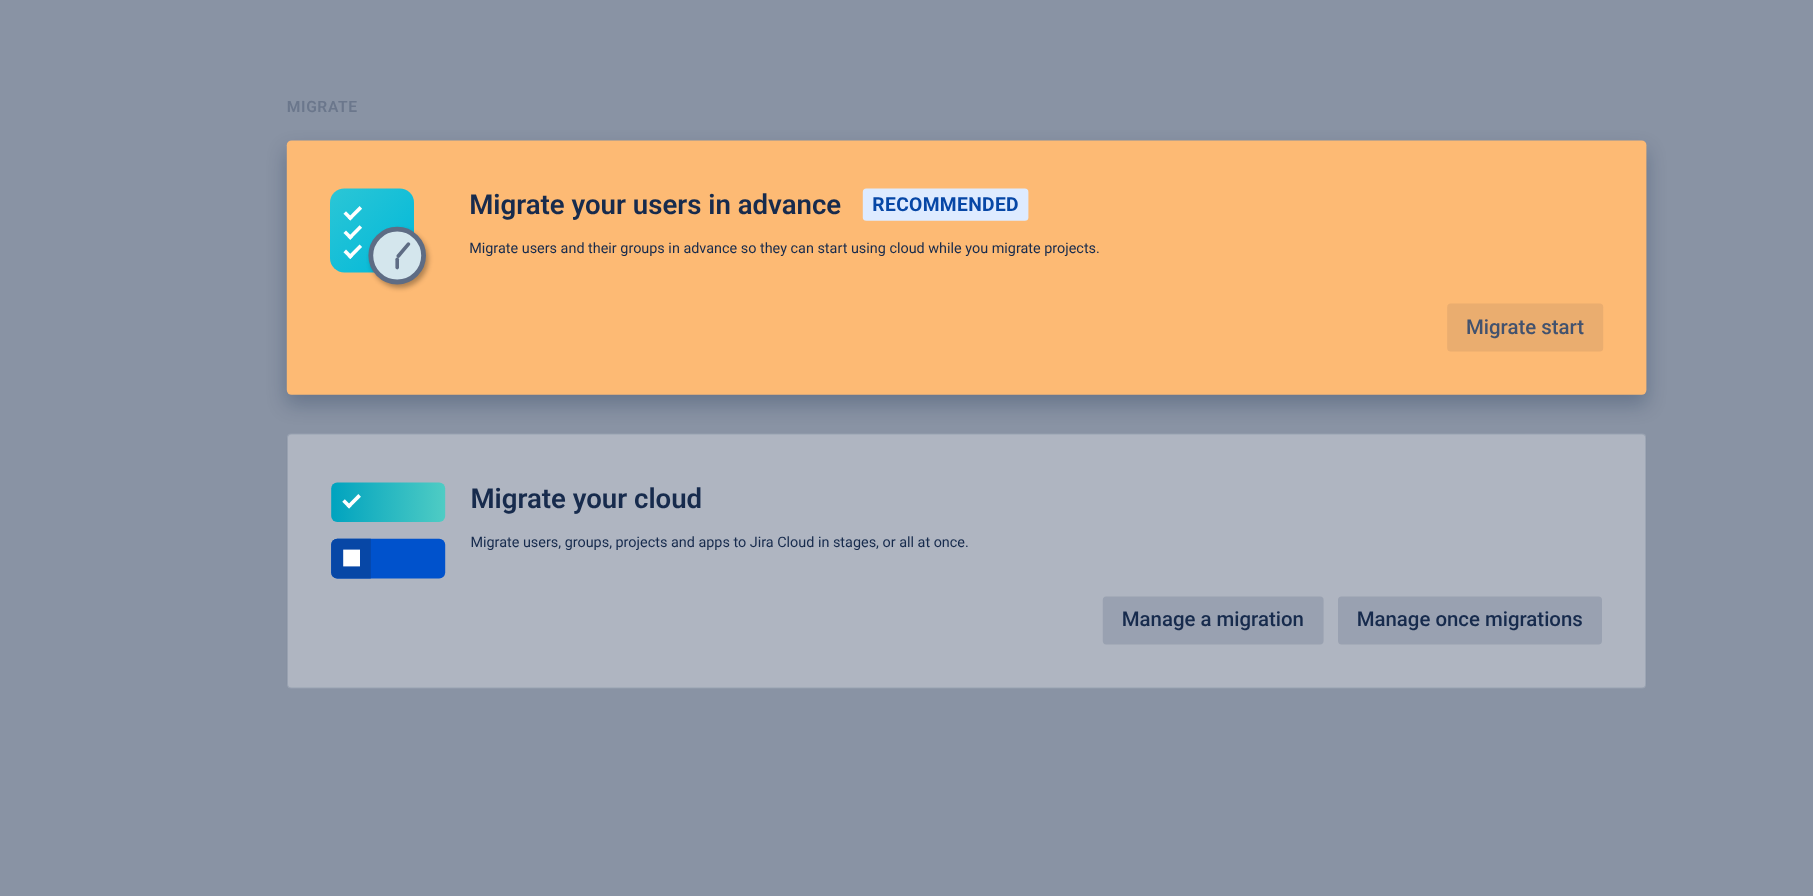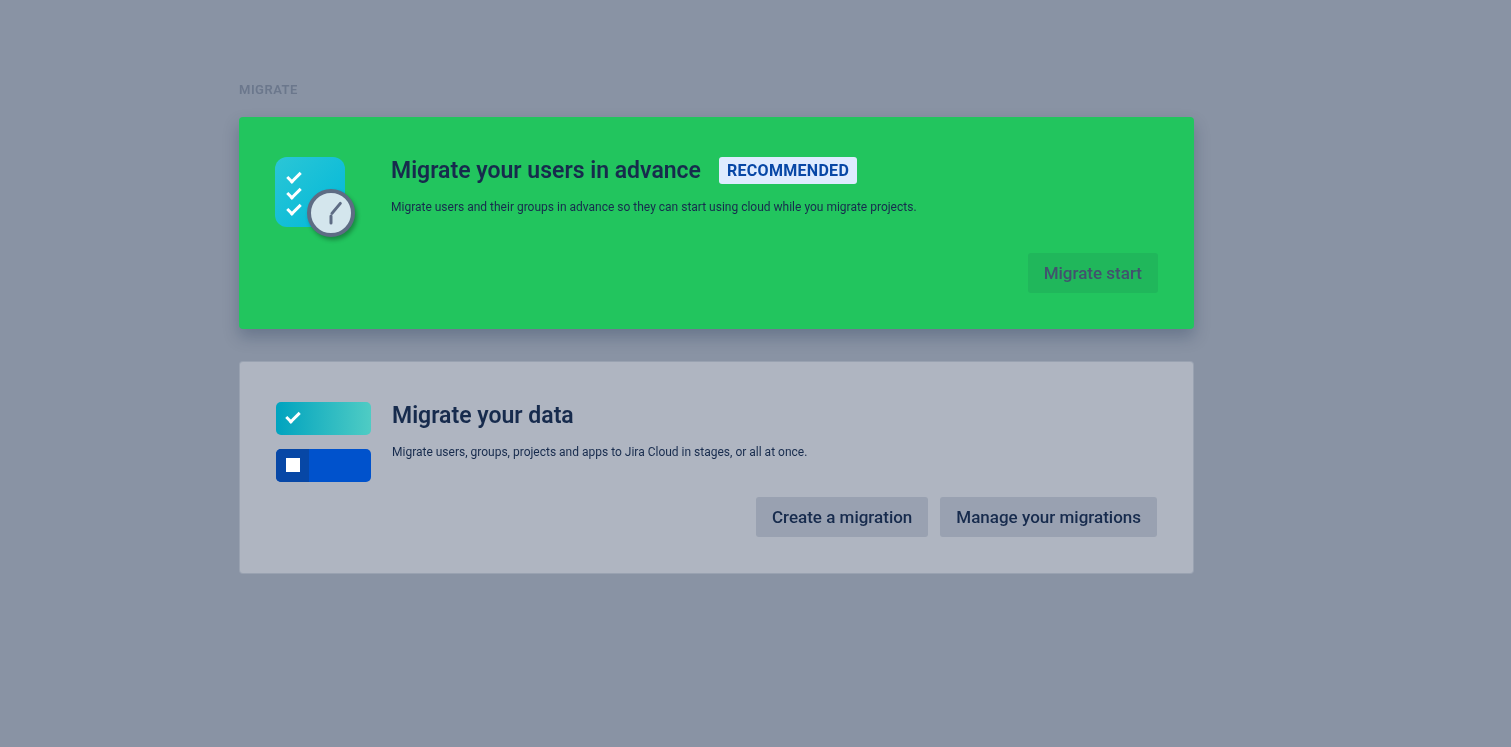--- a/index.html
+++ b/index.html
@@ -8,32 +8,32 @@
       box-sizing: border-box;
     }
     body {
       font-family: -apple-system, BlinkMacSystemFont, 'Segoe UI', Roboto, Helvetica, Arial, sans-serif;
       background: #8993a4;
       width: 1511px;
       height: 747px;
       padding-top: 82px;
     }
     .container {
-      width: 955px;
+      width: 1133px;
       margin-left: 239px;
     }
     .section-label {
       font-size: 13px;
       font-weight: 600;
       letter-spacing: 0.5px;
       color: #6b778c;
       margin-bottom: 20px;
     }
     .card {
-      background: #22c55e;
+      background: #fdba74;
       border-radius: 4px;
       padding: 40px 36px 36px 36px;
       margin-bottom: 32px;
       display: flex;
       align-items: flex-start;
       gap: 36px;
     }
     .card-highlighted {
       box-shadow: 0 8px 16px rgba(9, 30, 66, 0.25);
     }
@@ -246,22 +246,22 @@
         <div class="data-row data-row-teal">
             <div class="row-check"></div>
           </div>
         <div class="data-row data-row-blue">
             <div class="row-square"></div>
           </div>
       </div>
     </div>
     <div class="card-content">
       <div class="card-header">
-        <h2 class="card-title">Migrate your data</h2>
+        <h2 class="card-title">Migrate your cloud</h2>
       </div>
       <p class="card-description">Migrate users, groups, projects and apps to Jira Cloud in stages, or all at once.</p>
       <div class="card-actions">
-        <button class="btn">Create a migration</button>
-        <button class="btn">Manage your migrations</button>
+        <button class="btn">Manage a migration</button>
+        <button class="btn">Manage once migrations</button>
       </div>
     </div>
   </div>
 </div>
 
 </body></html>

